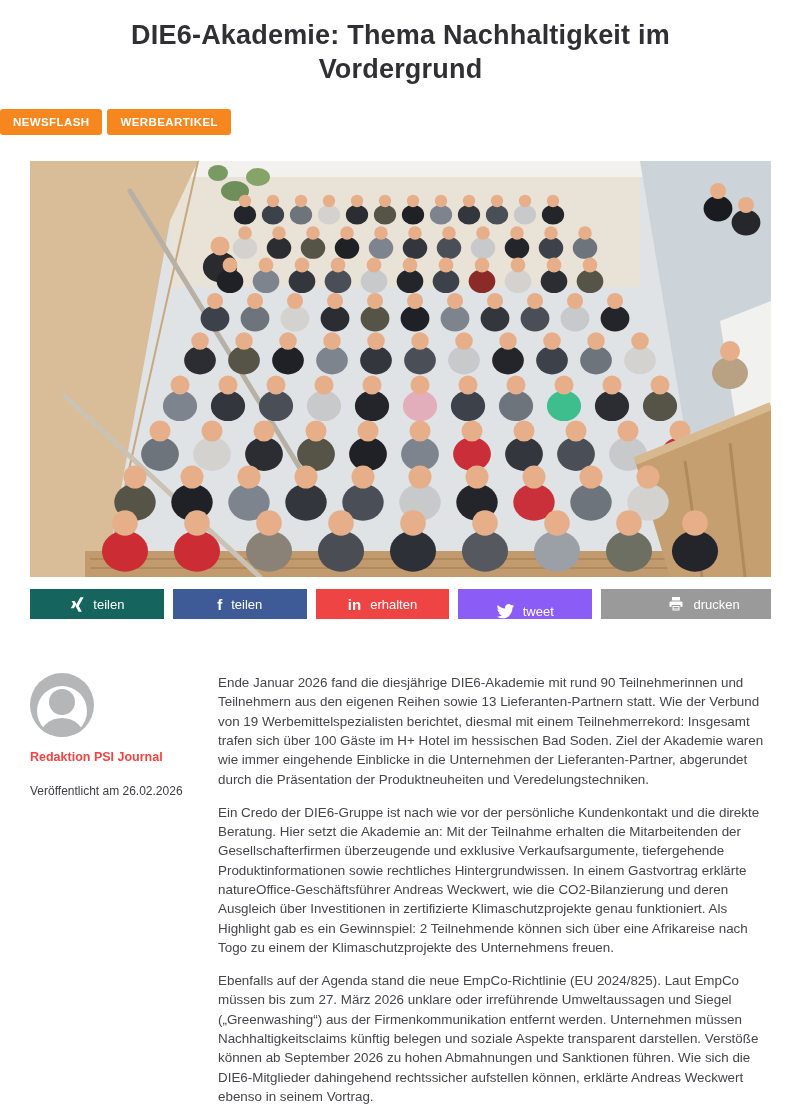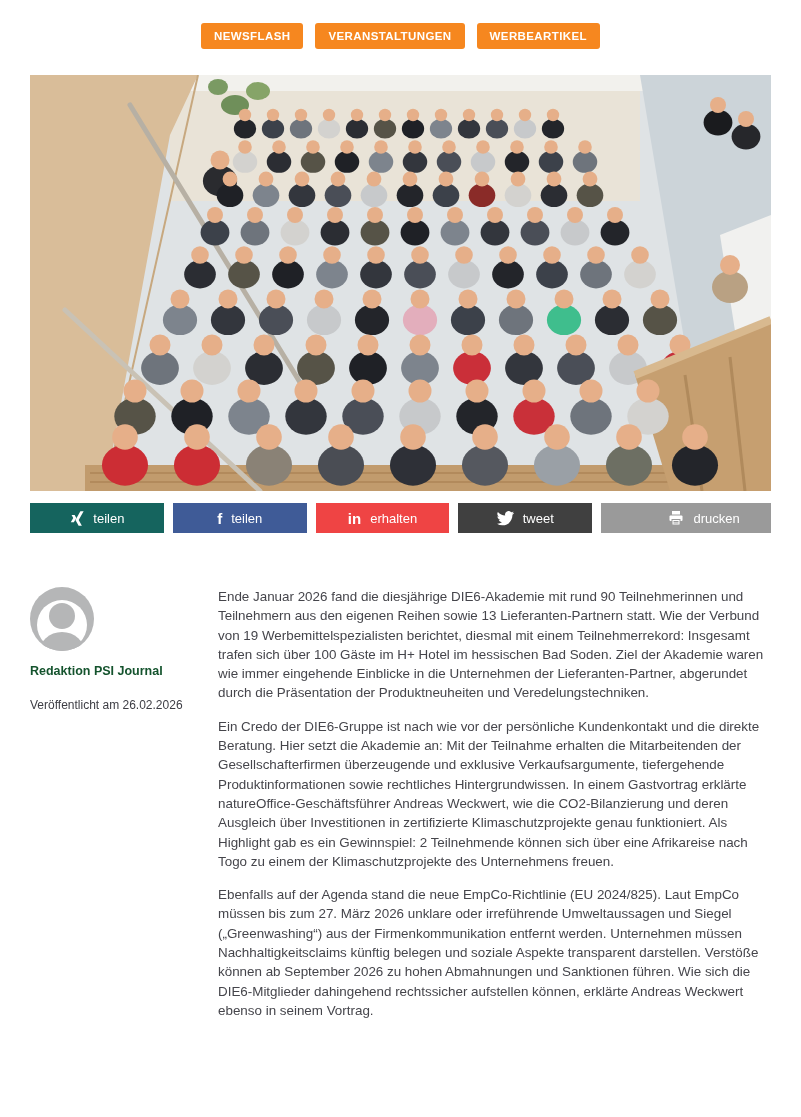--- a/index.html
+++ b/index.html
@@ -13,21 +13,21 @@
 
   
   .headline {
     margin:18px 62px 0;
     text-align:center;
     font-size:27px; line-height:1.26; font-weight:800;
     color:#303034; letter-spacing:.2px;
   }
 
   
-  .tag-row { margin-top:23px; display:flex; justify-content:center; gap:12px; }
+  .tag-row { margin-top:23px; display:flex; gap:5px; }
   .tag {
     display:inline-block; background:#f6871f; color:#fff;
     font-size:11.5px; font-weight:600; letter-spacing:.4px;
     padding:7px 13px; border-radius:3px; border:none; cursor:pointer;
     font-family:"Liberation Sans", sans-serif;
   }
 
   
   .photo-wrap { margin:26px 30px 0; width:741px; height:416px; overflow:hidden; }
   .photo-wrap svg { display:block; }
@@ -37,42 +37,42 @@
   .share-btn {
     flex:1; height:30px; border:none; cursor:pointer;
     display:flex; align-items:center; justify-content:center; gap:9px;
     color:#fff; font-size:13px; font-family:"Liberation Sans", sans-serif;
   }
   .share-btn svg { display:block; }
   .share-btn .logo-text { font-weight:bold; font-size:15px; line-height:1; }
   .btn-xing     { background:#15645e; }
   .btn-facebook { background:#3f5b97; }
   .btn-linkedin { background:#ef4444; }
-  .btn-twitter  { background:#404040; }
+  .btn-twitter  { background:#8b5cf6;align-items:flex-end; }
   .btn-print    { background:#9a9a9a;padding-left:36px; }
 
   
   .article { margin-top:54px; padding:0 30px; display:flex; }
   .author-col { width:188px; flex:0 0 188px; }
   .avatar { width:64px; height:64px; }
-  .author-name { margin-top:13px; color:#14532d; font-weight:bold; font-size:12.5px; }
+  .author-name { margin-top:13px; color:#ef4444; font-weight:bold; font-size:12.5px; }
   .published { margin-top:20px; color:#3d3d44; font-size:12px; }
 
   .text-col { flex:1; font-size:13.4px; line-height:1.44; color:#45454b; }
   .text-col p { margin-bottom:14px; }
 </style>
 </head>
 <body>
 
 <div class="page">
 
+  <h1 class="headline">DIE6-Akademie: Thema Nachhaltigkeit im Vordergrund</h1>
 
   <div class="tag-row">
     <button class="tag">NEWSFLASH</button>
-    <button class="tag">VERANSTALTUNGEN</button>
     <button class="tag">WERBEARTIKEL</button>
   </div>
 
   <figure class="photo-wrap" title="Gruppenfoto der DIE6-Akademie Teilnehmenden auf einer Treppe">
     <svg width="741" height="416" viewBox="0 0 741 416" xmlns="http://www.w3.org/2000/svg">
       <defs>
         <g id="p">
           <ellipse cx="0" cy="22" rx="18" ry="16" fill="currentColor"></ellipse>
           <circle cx="0" cy="0" r="10" fill="#e6af89"></circle>
         </g>

